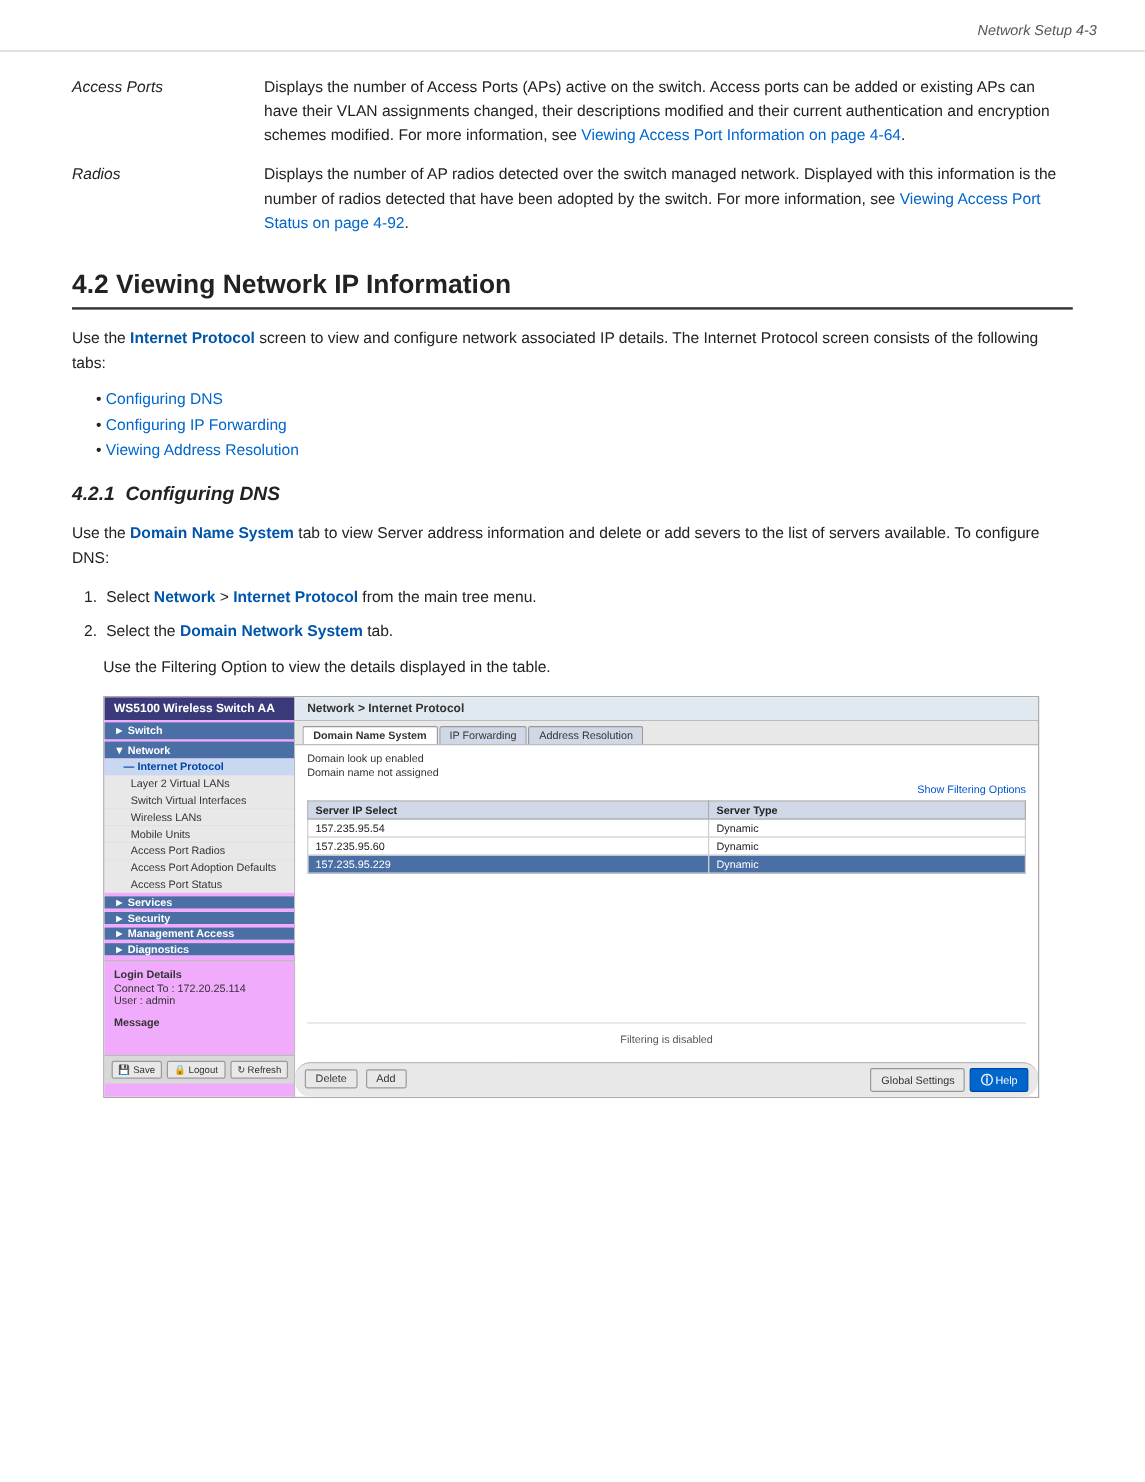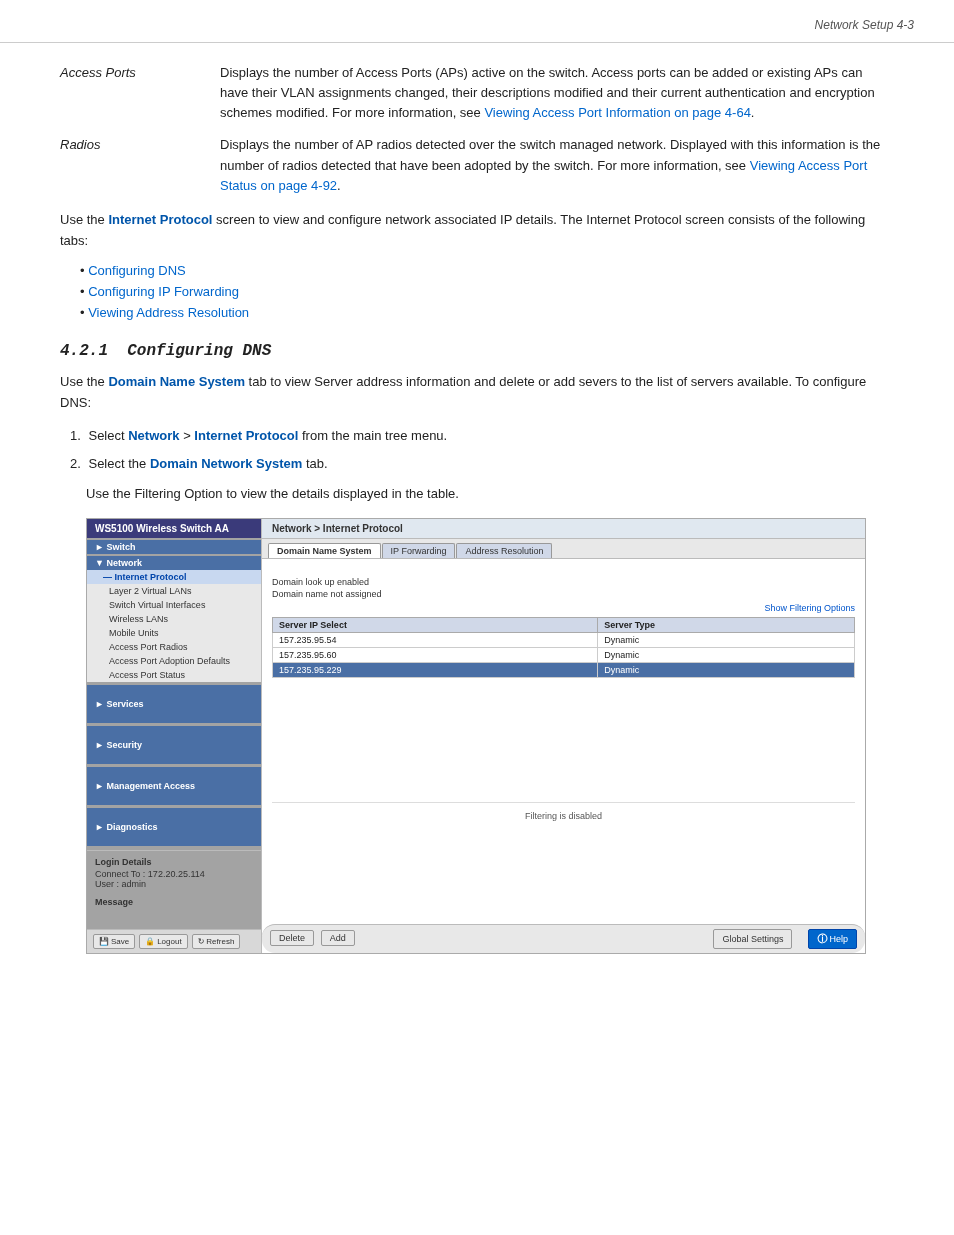--- a/index.html
+++ b/index.html
@@ -101,21 +101,20 @@
       text-decoration: none;
     }
 
     
     .subsection-heading {
       font-size: 16px;
       font-weight: bold;
       font-style: italic;
       color: #222;
       margin: 22px 0 12px 0;
-      font-family: Liberation Mono, monospace;
     }
 
     .numbered-list {
       list-style: none;
       margin: 10px 0 10px 10px;
     }
     .numbered-list li {
       font-size: 13px;
       margin-bottom: 8px;
       line-height: 1.55;
@@ -139,22 +138,22 @@
       border: 1px solid #aaa;
       margin: 10px 0 20px 26px;
       width: 780px;
       background: #f5f5f5;
       display: flex;
       overflow: hidden;
     }
 
     
     .ss-sidebar {
-      width: 175px;
-      background: #a3a3a3;
+      width: 159px;
+      background: #f0abfc;
       border-right: 1px solid #bbb;
       font-size: 10px;
       flex-shrink: 0;
     }
 
     .ss-header {
       background: #3a3a7a;
       color: #fff;
       padding: 4px 8px;
       font-size: 10px;
@@ -184,21 +183,21 @@
       color: #0044aa;
       font-weight: bold;
     }
     .ss-sidebar-item.sub {
       padding-left: 22px;
     }
 
     .ss-sidebar-section2 {
       background: #4a6fa5;
       color: #fff;
-      padding: 14px 8px;
+      padding: 0 8px;
       font-size: 9px;
       font-weight: bold;
       margin-top: 3px;
     }
 
     .ss-login {
       padding: 6px 8px;
       font-size: 9px;
       color: #333;
       border-top: 1px solid #bbb;
@@ -267,21 +266,21 @@
       border-bottom: none;
       color: #333;
       border-radius: 2px 2px 0 0;
     }
     .ss-tab.active {
       background: #fff;
       font-weight: bold;
     }
 
     .ss-content-area {
-      padding: 18px 10px;
+      padding: 6px 10px;
       flex: 1;
     }
 
     .ss-status-line {
       font-size: 9px;
       color: #333;
       margin-bottom: 2px;
     }
 
     .ss-show-filtering {
@@ -335,21 +334,21 @@
       background: #e8e8e8;
       border: 1px solid #999;
       border-radius: 2px;
       padding: 2px 8px;
       font-size: 9px;
       color: #333;
       margin-right: 3px;
     }
     .ss-right-btns {
       display: flex;
-      gap: 16px;
+      gap: 4px;
     }
     .ss-global-btn {
       background: #e8e8e8;
       border: 1px solid #999;
       border-radius: 2px;
       padding: 2px 8px;
       font-size: 9px;
       color: #333;
     }
     .ss-help-btn {
@@ -382,20 +381,23 @@
     </div>
     <div style="height:12px"></div>
     <div class="def-row">
       <div class="def-term">Radios</div>
       <div class="def-desc">
         <span>Displays the number of AP radios detected over the switch managed network. Displayed with this information is the number of radios detected that have been adopted by the switch. For more information, see </span><a href="#">Viewing Access Port Status on page 4-92</a>.
       </div>
     </div>
   </div>
 
+  <div class="section-heading">
+    <span>4.2</span>&nbsp;<span>Viewing Network IP Information</span>
+  </div>
 
   <p class="section-intro">
     <span>Use the </span><span class="highlight">Internet Protocol</span><span> screen to view and configure network associated IP details. The Internet Protocol screen consists of the following tabs:</span>
   </p>
 
   <ul class="bullet-list">
     <li><a href="#">Configuring DNS</a></li>
     <li><a href="#">Configuring IP Forwarding</a></li>
     <li><a href="#">Viewing Address Resolution</a></li>
   </ul>

